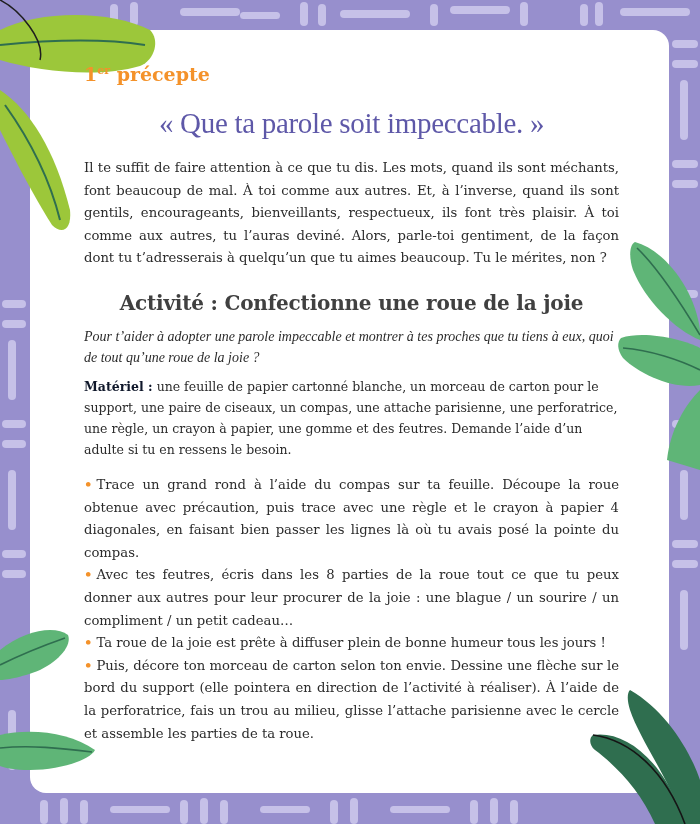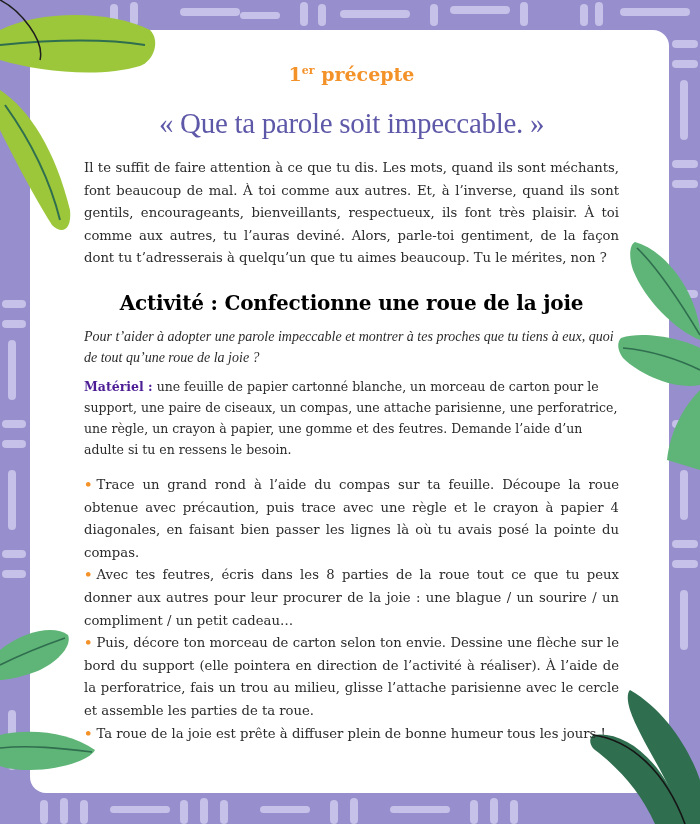--- a/index.html
+++ b/index.html
@@ -12,43 +12,43 @@
   .stroke { position: absolute; background: #c6c1e8; border-radius: 6px; }
   .card {
     position: absolute; left: 30px; top: 30px; width: 639px; height: 763px;
     background: #ffffff; border-radius: 16px;
   }
   .content {
     position: absolute; left: 84px; top: 58px; width: 535px;
     color: #2b2b2b; font-size: 13.2px; line-height: 22.6px;
   }
   .precept-title {
-    text-align: center; color: #f4922a; font-weight: bold;
+    text-align: left; color: #f4922a; font-weight: bold;
     font-size: 19px; line-height: 26px; margin: 0 0 6px 0;
     font-family: "DejaVu Serif", serif;
   }
   .precept-title sup { font-size: 11px; vertical-align: 7px; }
   .intro { margin: 0; }
   .quote {
     text-align: center; color: #5e58a8;
     font-family: "Liberation Serif", serif; font-size: 29px;
     line-height: 36px; margin: 18px 0 16px 0; letter-spacing: -0.3px;
   }
   .para { margin: 0; text-align: justify; }
   .activity-title {
-    text-align: center; color: #000000; font-weight: bold;
+    text-align: center; color: #404040; font-weight: bold;
     font-size: 20px; line-height: 26px; margin: 20px 0 10px 0;
     font-family: "DejaVu Serif", serif; letter-spacing: -0.2px;
   }
   .lead {
     font-style: italic; margin: 0; font-size: 12.6px; line-height: 21px;
     font-family: "Liberation Serif", serif; font-size: 14px;
   }
   .material { margin: 8px 0 0 0; font-size: 12.5px; line-height: 21px; }
-  .material .label { color: #4c1d95; font-weight: bold; }
+  .material .label { color: #0f172a; font-weight: bold; }
   .steps { margin: 14px 0 12px 0; padding: 0; list-style: none; }
   .steps li { margin: 0; text-align: justify; }
   .bullet { color: #f4922a; font-weight: bold; margin-right: 4px; }
   .leaf { position: absolute; }
 </style>
 </head>
 <body>
 
 <div class="bg-pattern">
 
@@ -144,16 +144,16 @@
   <p class="quote">« Que ta parole soit impeccable. »</p>
   <p class="para">Il te suffit de faire attention à ce que tu dis. Les mots, quand ils sont méchants, font beaucoup de mal. À toi comme aux autres. Et, à l’inverse, quand ils sont gentils, encourageants, bienveillants, respectueux, ils font très plaisir. À toi comme aux autres, tu l’auras deviné. Alors, parle-toi gentiment, de la façon dont tu t’adresserais à quelqu’un que tu aimes beaucoup. Tu le mérites, non ?</p>
 
   <h2 class="activity-title">Activité : Confectionne une roue de la joie</h2>
   <p class="lead">Pour t’aider à adopter une parole impeccable et montrer à tes proches que tu tiens à eux, quoi de tout qu’une roue de la joie ?</p>
   <p class="material"><span class="label">Matériel :</span><span> une feuille de papier cartonné blanche, un morceau de carton pour le support, une paire de ciseaux, un compas, une attache parisienne, une perforatrice, une règle, un crayon à papier, une gomme et des feutres. Demande l’aide d’un adulte si tu en ressens le besoin.</span></p>
 
   <ul class="steps">
     <li><span class="bullet">•</span><span>Trace un grand rond à l’aide du compas sur ta feuille. Découpe la roue obtenue avec précaution, puis trace avec une règle et le crayon à papier 4 diagonales, en faisant bien passer les lignes là où tu avais posé la pointe du compas.</span></li>
     <li><span class="bullet">•</span><span>Avec tes feutres, écris dans les 8 parties de la roue tout ce que tu peux donner aux autres pour leur procurer de la joie : une blague / un sourire / un compliment / un petit cadeau…</span></li>
+    <li><span class="bullet">•</span><span>Ta roue de la joie est prête à diffuser plein de bonne humeur tous les jours !</span></li>
     <li><span class="bullet">•</span><span>Puis, décore ton morceau de carton selon ton envie. Dessine une flèche sur le bord du support (elle pointera en direction de l’activité à réaliser). À l’aide de la perforatrice, fais un trou au milieu, glisse l’attache parisienne avec le cercle et assemble les parties de ta roue.</span></li>
-    <li><span class="bullet">•</span><span>Ta roue de la joie est prête à diffuser plein de bonne humeur tous les jours !</span></li>
   </ul>
 </div>
 
 </body></html>

